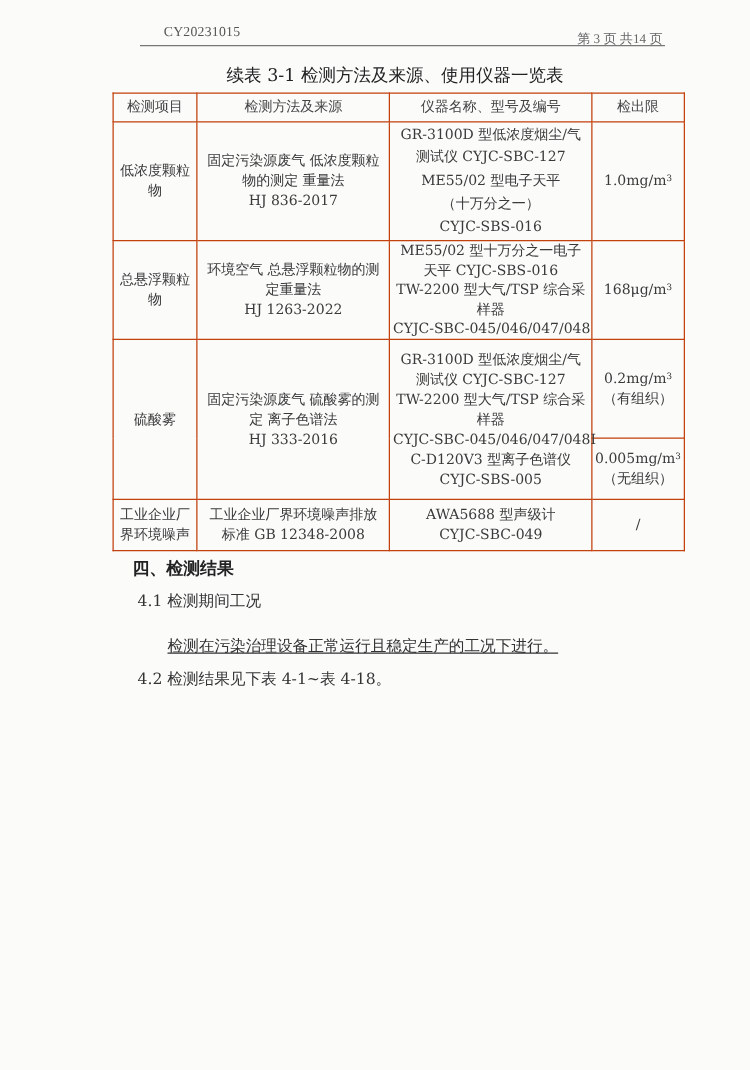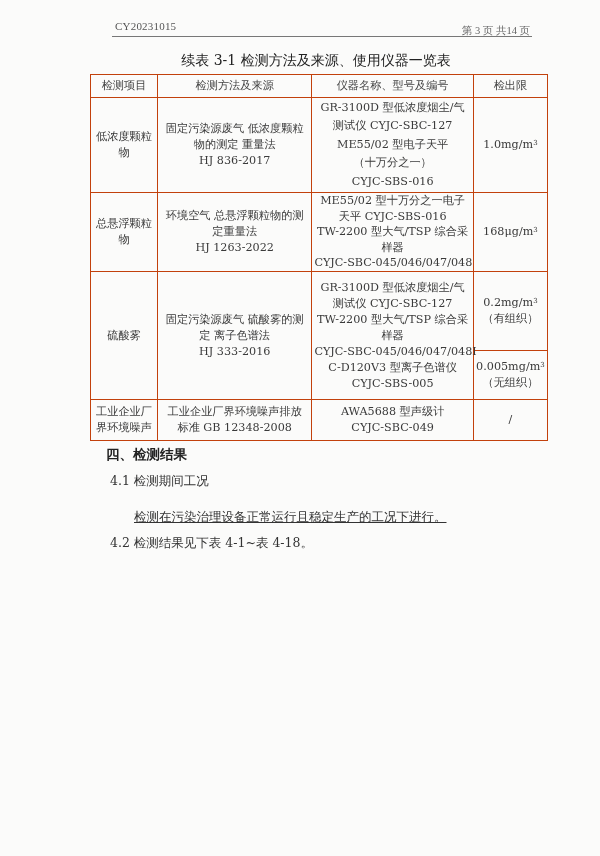--- a/index.html
+++ b/index.html
@@ -1,21 +1,21 @@
 <!DOCTYPE html>
 <html><head>
 <meta charset="utf-8">
 <style>
   html, body { margin: 0; padding: 0; }
   body {
     width: 600px; height: 856px; background: #fbfbfa; position: relative;
     font-family: "DejaVu Serif", "Liberation Serif", serif; color: #2a2a2a;
     overflow: hidden;
   }
-  .header-left { position: absolute; left: 115px; top: 20px; font-size: 11px; color: #555; font-family: "Liberation Serif", serif; letter-spacing: 0.2px; }
+  .header-left { position: absolute; left: 131px; top: 20px; font-size: 11px; color: #555; font-family: "Liberation Serif", serif; letter-spacing: 0.2px; }
   .header-right { position: absolute; right: 70px; top: 24px; font-size: 10.5px; color: #666; font-family: "Liberation Serif", serif; }
   .header-rule { position: absolute; left: 112px; top: 36px; width: 420px; height: 0; border-top: 1px solid #777; }
   .table-title { position: absolute; left: 16px; width: 600px; top: 52px; text-align: center; font-size: 14px; font-weight: normal; color: #222; }
   table.methods {
     position: absolute; left: 90px; top: 74px; width: 458px; border-collapse: collapse;
     font-size: 11.2px; color: #3a3a3a; table-layout: fixed;
   }
   table.methods td, table.methods th {
     border: 1px solid #c2410c; text-align: center; vertical-align: middle; padding: 0 2px;
     line-height: 16px; font-weight: normal;

